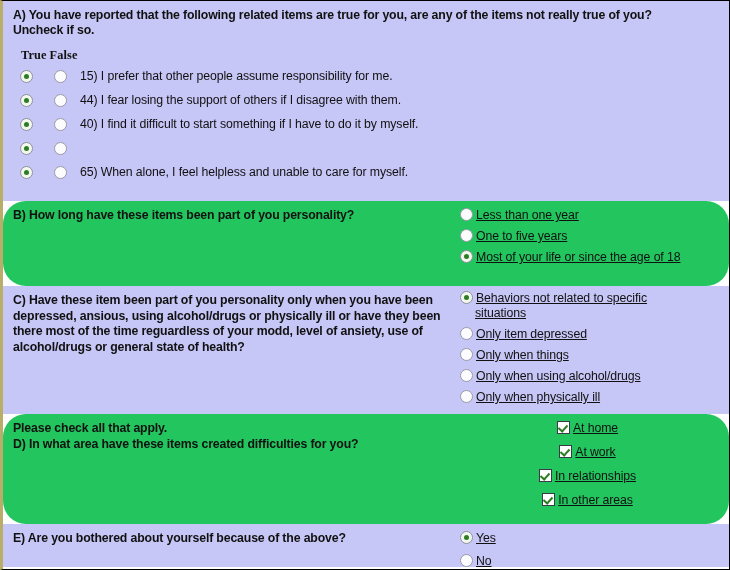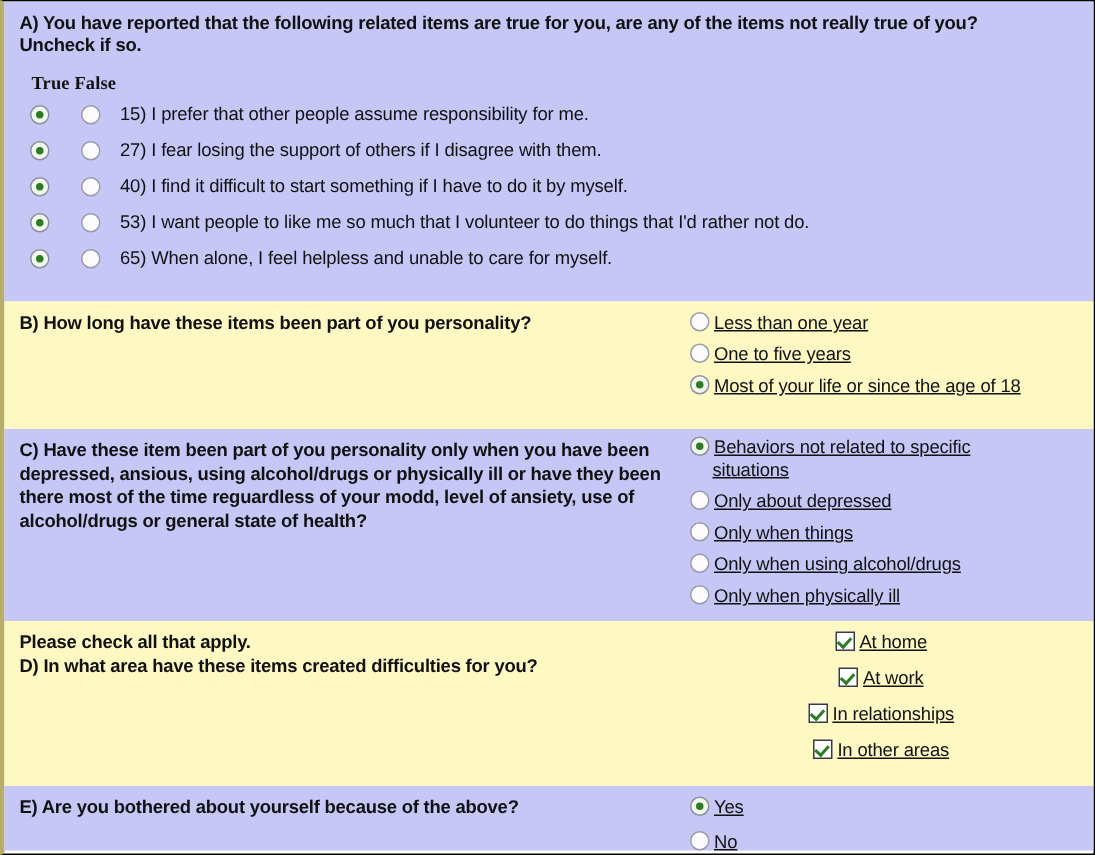--- a/index.html
+++ b/index.html
@@ -25,21 +25,21 @@
     border-bottom: 1px solid #000000;
     background: #ffffff;
   }
 
   .section {
     position: relative;
     box-sizing: border-box;
     width: 100%;
   }
   .sec-shaded { background: #c6c6f7; }
-  .sec-plain  { background: #fef9c3; }
+  .sec-plain  { background: #22c55e; border-radius: 23px; }
 
   
   #section-a {
     height: 200px;
     padding: 7px 24px 0 10px;
   }
   #section-a .prompt {
     font-size: 12.3px;
     font-weight: bold;
     color: #111111;
@@ -199,41 +199,40 @@
       <span class="item-text">15) I prefer that other people assume responsibility for me.</span>
     </div>
 
     <div class="item-row">
       <span class="cell-true">
         <span class="radio on"></span>
       </span>
       <span class="cell-false">
         <span class="radio plain"></span>
       </span>
-      <span class="item-text">27) I fear losing the support of others if I disagree with them.</span>
+      <span class="item-text">44) I fear losing the support of others if I disagree with them.</span>
     </div>
 
     <div class="item-row">
       <span class="cell-true">
         <span class="radio on"></span>
       </span>
       <span class="cell-false">
         <span class="radio plain"></span>
       </span>
       <span class="item-text">40) I find it difficult to start something if I have to do it by myself.</span>
     </div>
 
     <div class="item-row">
       <span class="cell-true">
         <span class="radio on"></span>
       </span>
       <span class="cell-false">
         <span class="radio plain"></span>
       </span>
-      <span class="item-text">53) I want people to like me so much that I volunteer to do things that I'd rather not do.</span>
     </div>
 
     <div class="item-row">
       <span class="cell-true">
         <span class="radio on"></span>
       </span>
       <span class="cell-false">
         <span class="radio plain"></span>
       </span>
       <span class="item-text">65) When alone, I feel helpless and unable to care for myself.</span>
@@ -258,21 +257,21 @@
   </div>
 
   <div class="section sec-shaded" id="section-c">
     <div class="qrow">
       <div class="qtext">C) Have these item been part of you personality only when you have been depressed, ansious, using alcohol/drugs or physically ill or have they been there most of the time reguardless of your modd, level of ansiety, use of alcohol/drugs or general state of health?</div>
       <div class="qopts">
         <label class="opt">
           <span class="glyph radio on"></span><span class="olabel">Behaviors not related to specific situations</span>
         </label>
         <label class="opt">
-          <span class="glyph radio plain"></span><span class="olabel">Only about depressed</span>
+          <span class="glyph radio plain"></span><span class="olabel">Only item depressed</span>
         </label>
         <label class="opt">
           <span class="glyph radio plain"></span><span class="olabel">Only when things</span>
         </label>
         <label class="opt">
           <span class="glyph radio plain"></span><span class="olabel">Only when using alcohol/drugs</span>
         </label>
         <label class="opt">
           <span class="glyph radio plain"></span><span class="olabel">Only when physically ill</span>
         </label>

